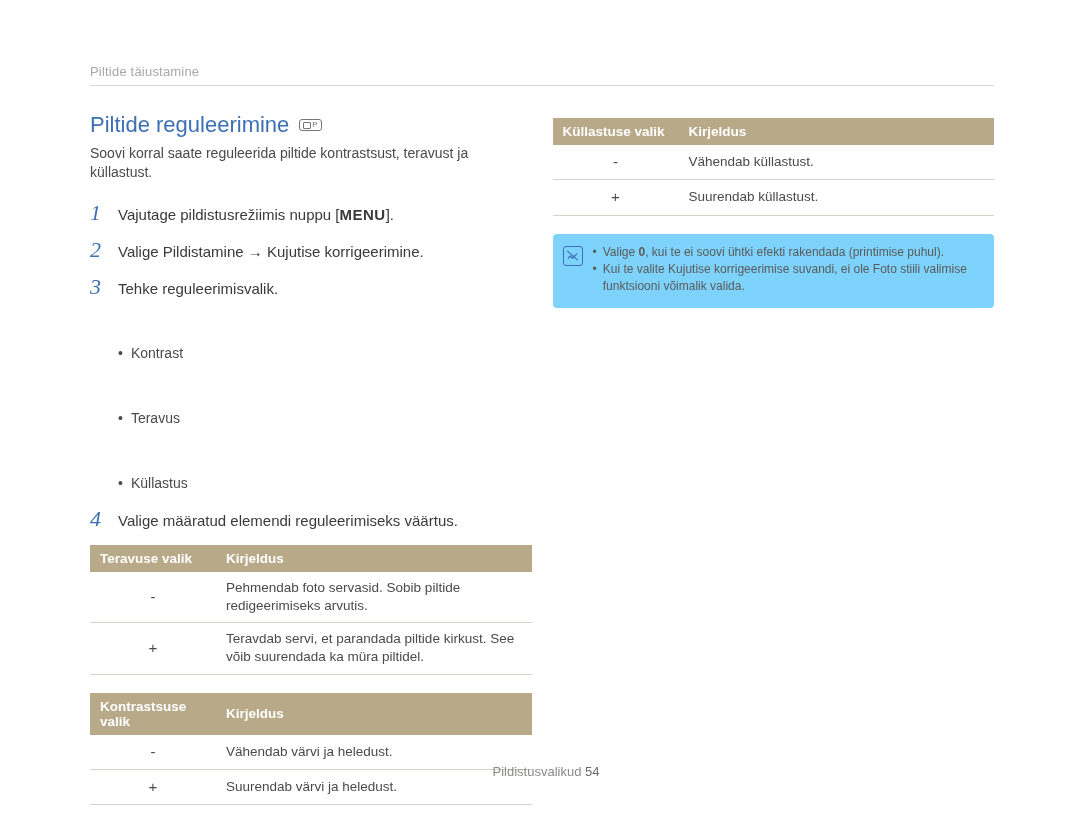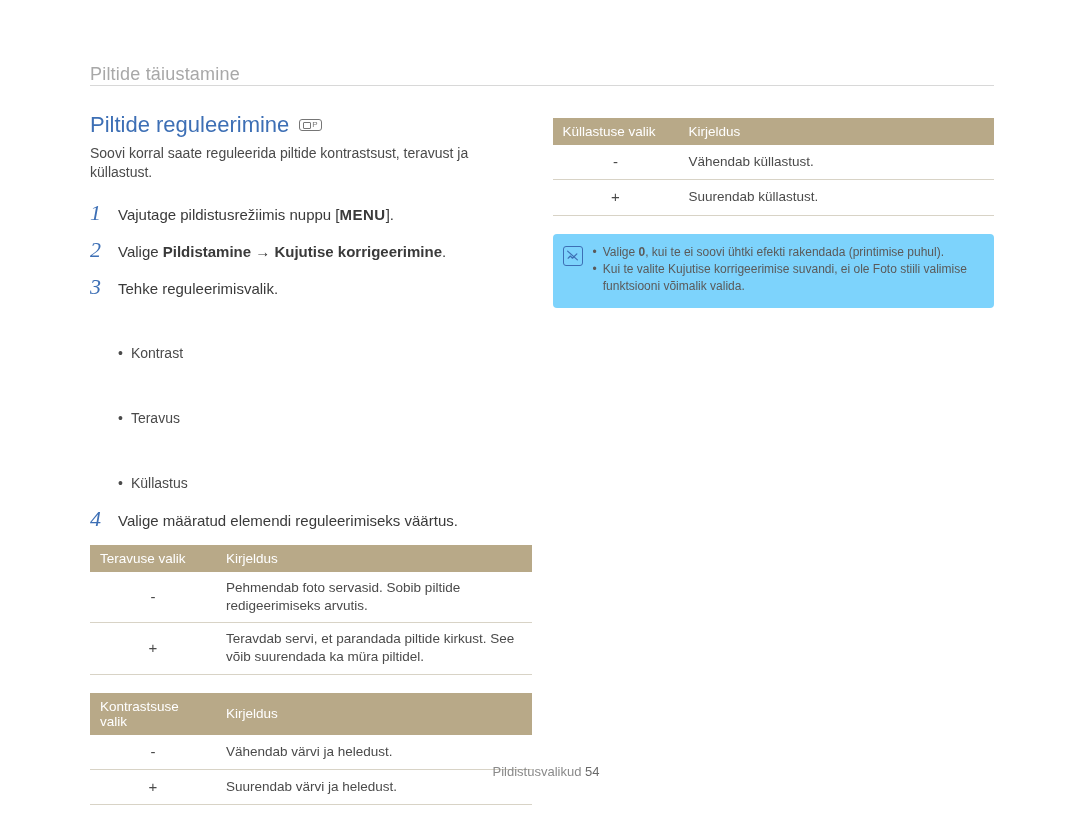--- a/index.html
+++ b/index.html
@@ -8,25 +8,26 @@
     height: 815px;
     background: #fff;
     font-family: Arial, Helvetica, sans-serif;
     color: #3a3a3a;
     position: relative;
   }
   .page {
     padding: 64px 86px 0 90px;
   }
   .breadcrumb {
-    font-size: 18px;
+    font-size: 13px;
     color: #a8a8a8;
     font-weight: 300;
     letter-spacing: 0.2px;
     border-bottom: 1px solid #d8d8d8;
+    padding-bottom: 6px;
     margin-bottom: 26px;
     font-stretch: condensed;
   }
   .columns {
     display: flex;
     gap: 21px;
   }
   .col { flex: 1; min-width: 0; }
   .section-title {
     font-size: 22px;
@@ -75,21 +76,21 @@
     font-family: Georgia, 'Times New Roman', serif;
     line-height: 1;
     min-width: 16px;
   }
   .step-body {
     font-size: 15px;
     color: #3a3a3a;
     line-height: 1.4;
     padding-top: 2px;
   }
-  .step-body .bold { font-weight: 700; }
+  .step-body .bold { font-weight: 400; }
   .menu-key {
     display: inline-block;
     font-weight: 700;
     letter-spacing: 0.5px;
   }
   .sub-bullets {
     list-style: none;
     margin-top: 6px;
   }
   .sub-bullets li {
@@ -105,21 +106,21 @@
   table {
     width: 100%;
     border-collapse: collapse;
     font-size: 13.5px;
     margin-bottom: 18px;
     margin-top: 6px;
   }
   thead th {
     background: #b8a988;
     color: #fff;
-    font-weight: 400;
+    font-weight: 700;
     text-align: left;
     padding: 6px 10px;
   }
   thead th:first-child {
     width: 126px;
   }
   tbody td {
     padding: 7px 10px;
     border-bottom: 1px solid #d8d3c6;
     color: #4a4a4a;

